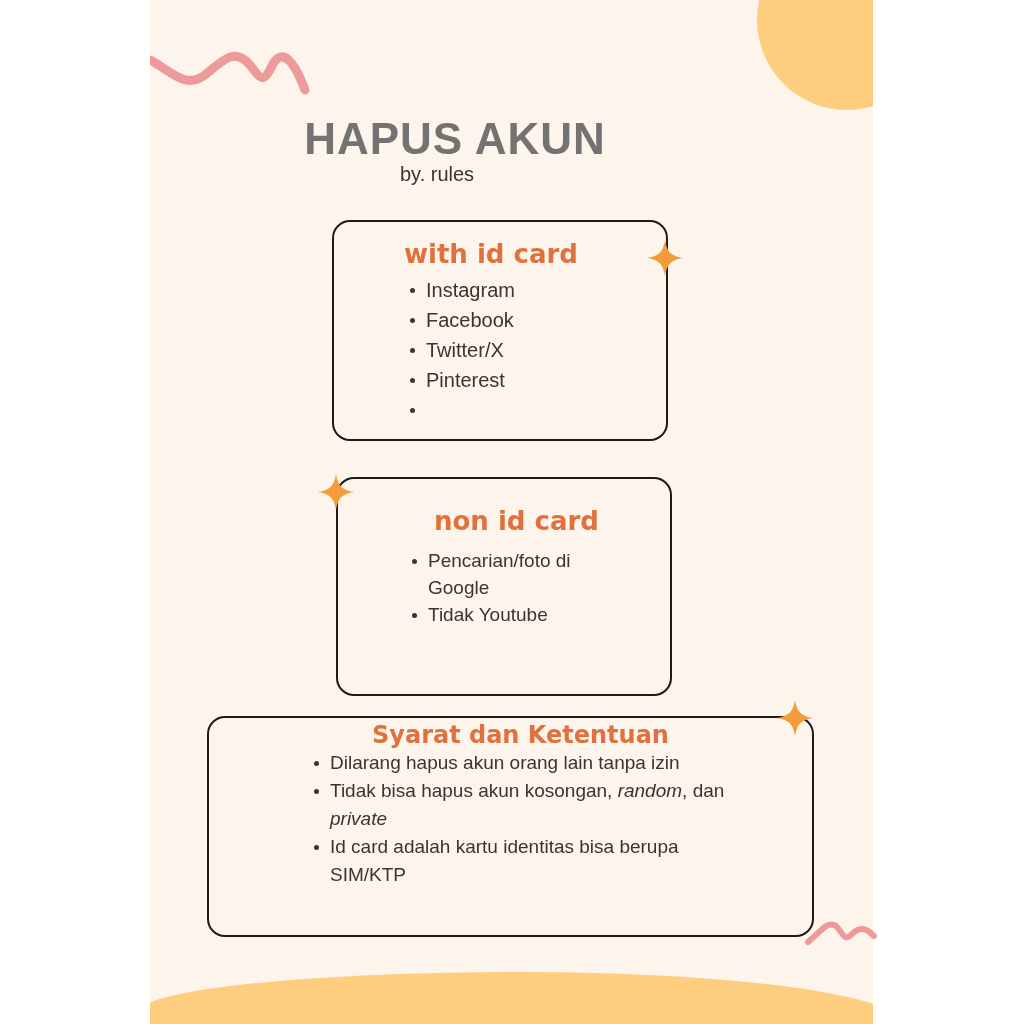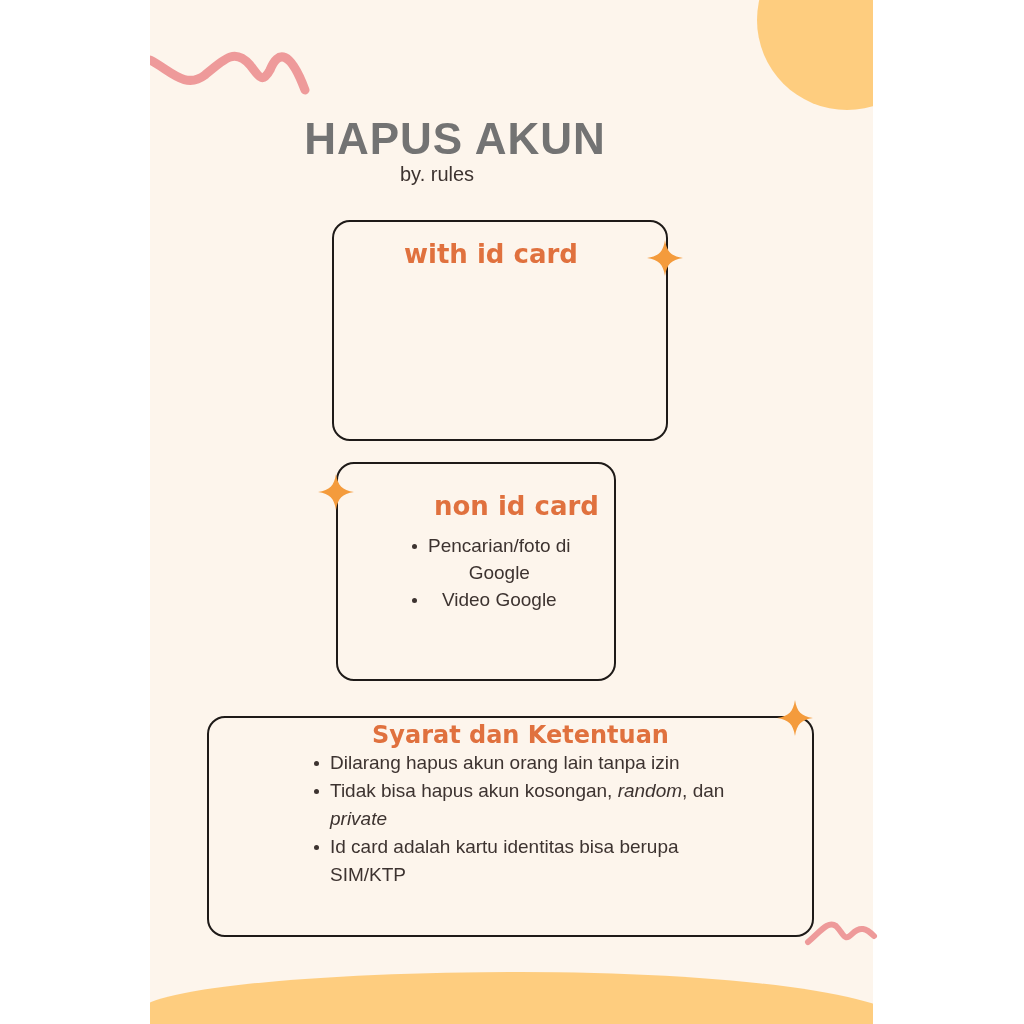--- a/index.html
+++ b/index.html
@@ -77,30 +77,37 @@
 
 <svg class="squiggle" style="left:800px; top:912px;" width="80" height="40" viewBox="0 0 80 40">
   <path d="M8 30 C 20 20, 28 8, 36 14 C 44 22, 44 30, 52 22 C 60 14, 66 16, 74 24" fill="none" stroke="#ee9a9a" stroke-width="6" stroke-linecap="round"></path>
 </svg>
 
 <div class="title">HAPUS AKUN</div>
 <div class="subtitle">by. rules</div>
 
 <div class="card c1" style="left:332px; top:220px; width:336px; height:221px;">
   <div class="card-title" style="left:70px; top:14px; font-size:26px; line-height:36px;">with id card</div>
+  <ul class="items" style="left:74px; top:53px;">
+    <li>Instagram</li>
+    <li>Facebook</li>
+    <li>Twitter/X</li>
+    <li>Pinterest</li>
+    <li>&nbsp;</li>
+  </ul>
 </div>
 <svg class="star" style="left:647px; top:240px;" viewBox="0 0 36 36">
   <path d="M18 0 C 20 12, 24 16, 36 18 C 24 20, 20 24, 18 36 C 16 24, 12 20, 0 18 C 12 16, 16 12, 18 0 Z" fill="#f49b3c"></path>
 </svg>
 
-<div class="card c2" style="left:336px; top:462px; width:280px; height:219px;text-align:center;">
+<div class="card c2" style="left:336px; top:477px; width:336px; height:219px;">
   <div class="card-title" style="left:96px; top:24px; font-size:26px; line-height:36px;">non id card</div>
   <ul class="items" style="left:72px; top:68px;">
     <li><span>Pencarian/foto di</span><br><span>Google</span></li>
-    <li>Video Google</li>
+    <li>Tidak Youtube</li>
   </ul>
 </div>
 <svg class="star" style="left:318px; top:474px;" viewBox="0 0 36 36">
   <path d="M18 0 C 20 12, 24 16, 36 18 C 24 20, 20 24, 18 36 C 16 24, 12 20, 0 18 C 12 16, 16 12, 18 0 Z" fill="#f49b3c"></path>
 </svg>
 
 <div class="card c3" style="left:207px; top:716px; width:607px; height:221px;">
   <div class="card-title" style="left:163px; top:0px; font-size:24px; line-height:34px;">Syarat dan Ketentuan</div>
   <ul class="items" style="left:103px; top:31px;">
     <li>Dilarang hapus akun orang lain tanpa izin</li>

